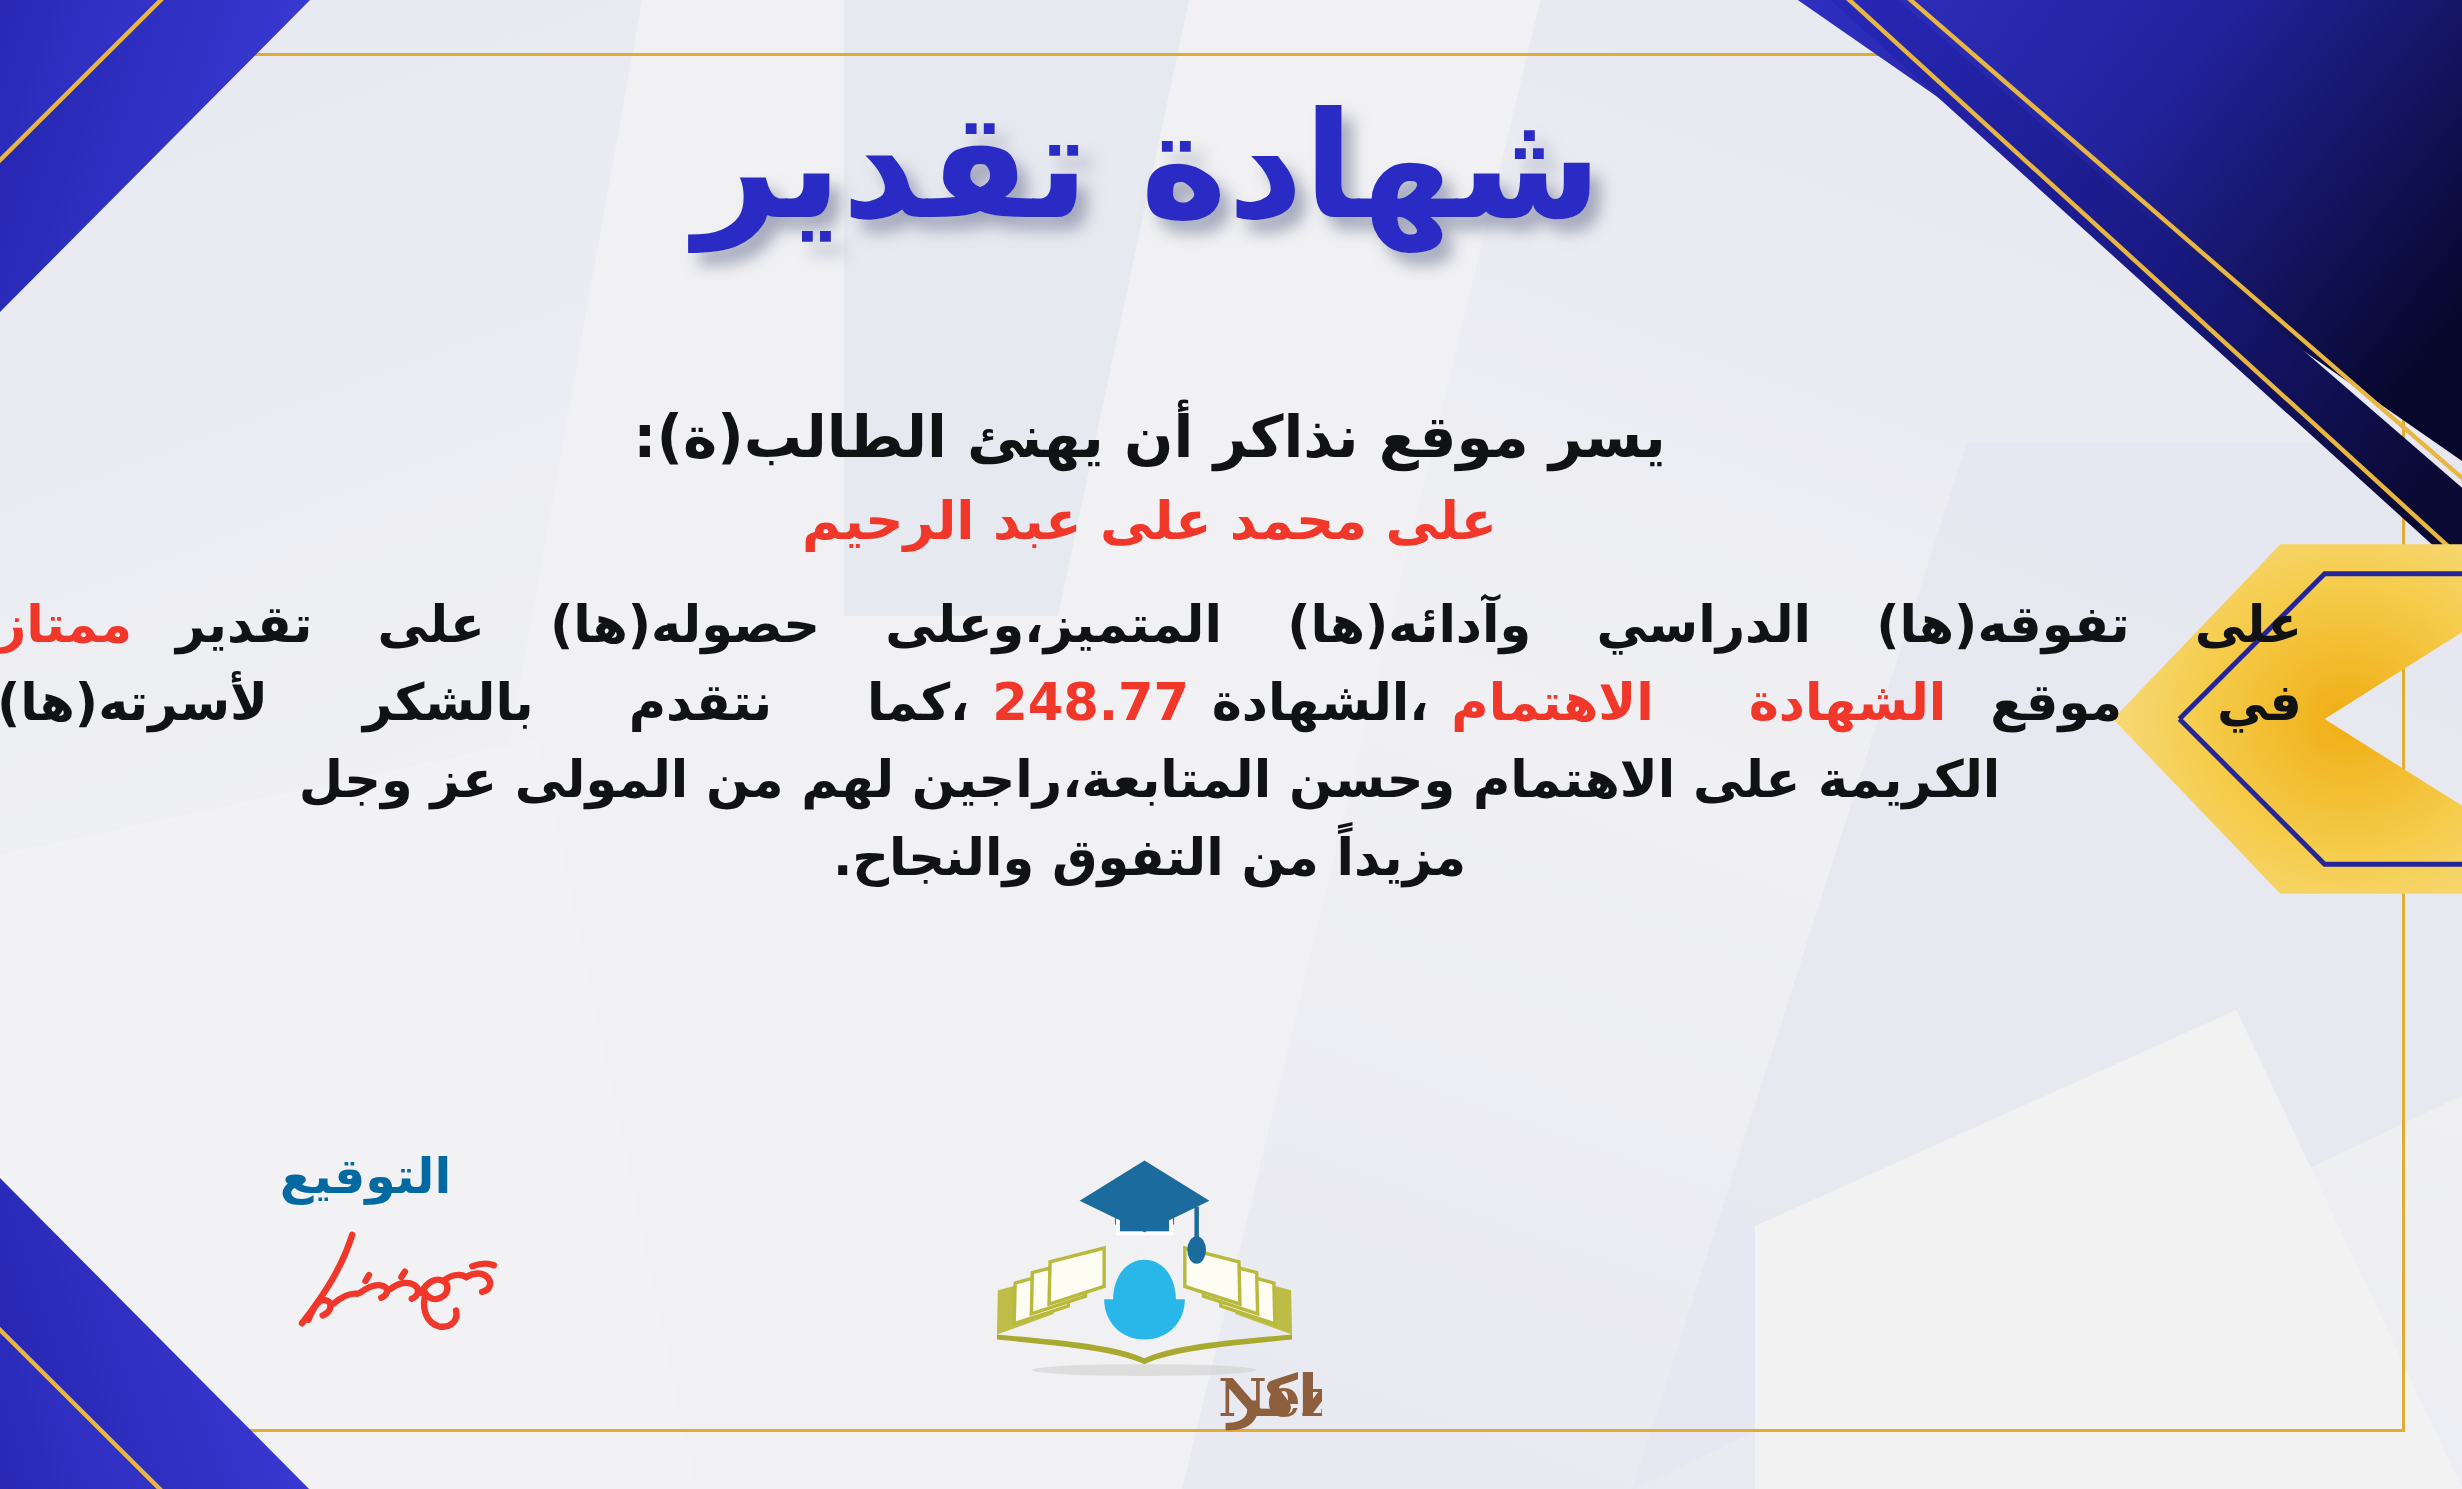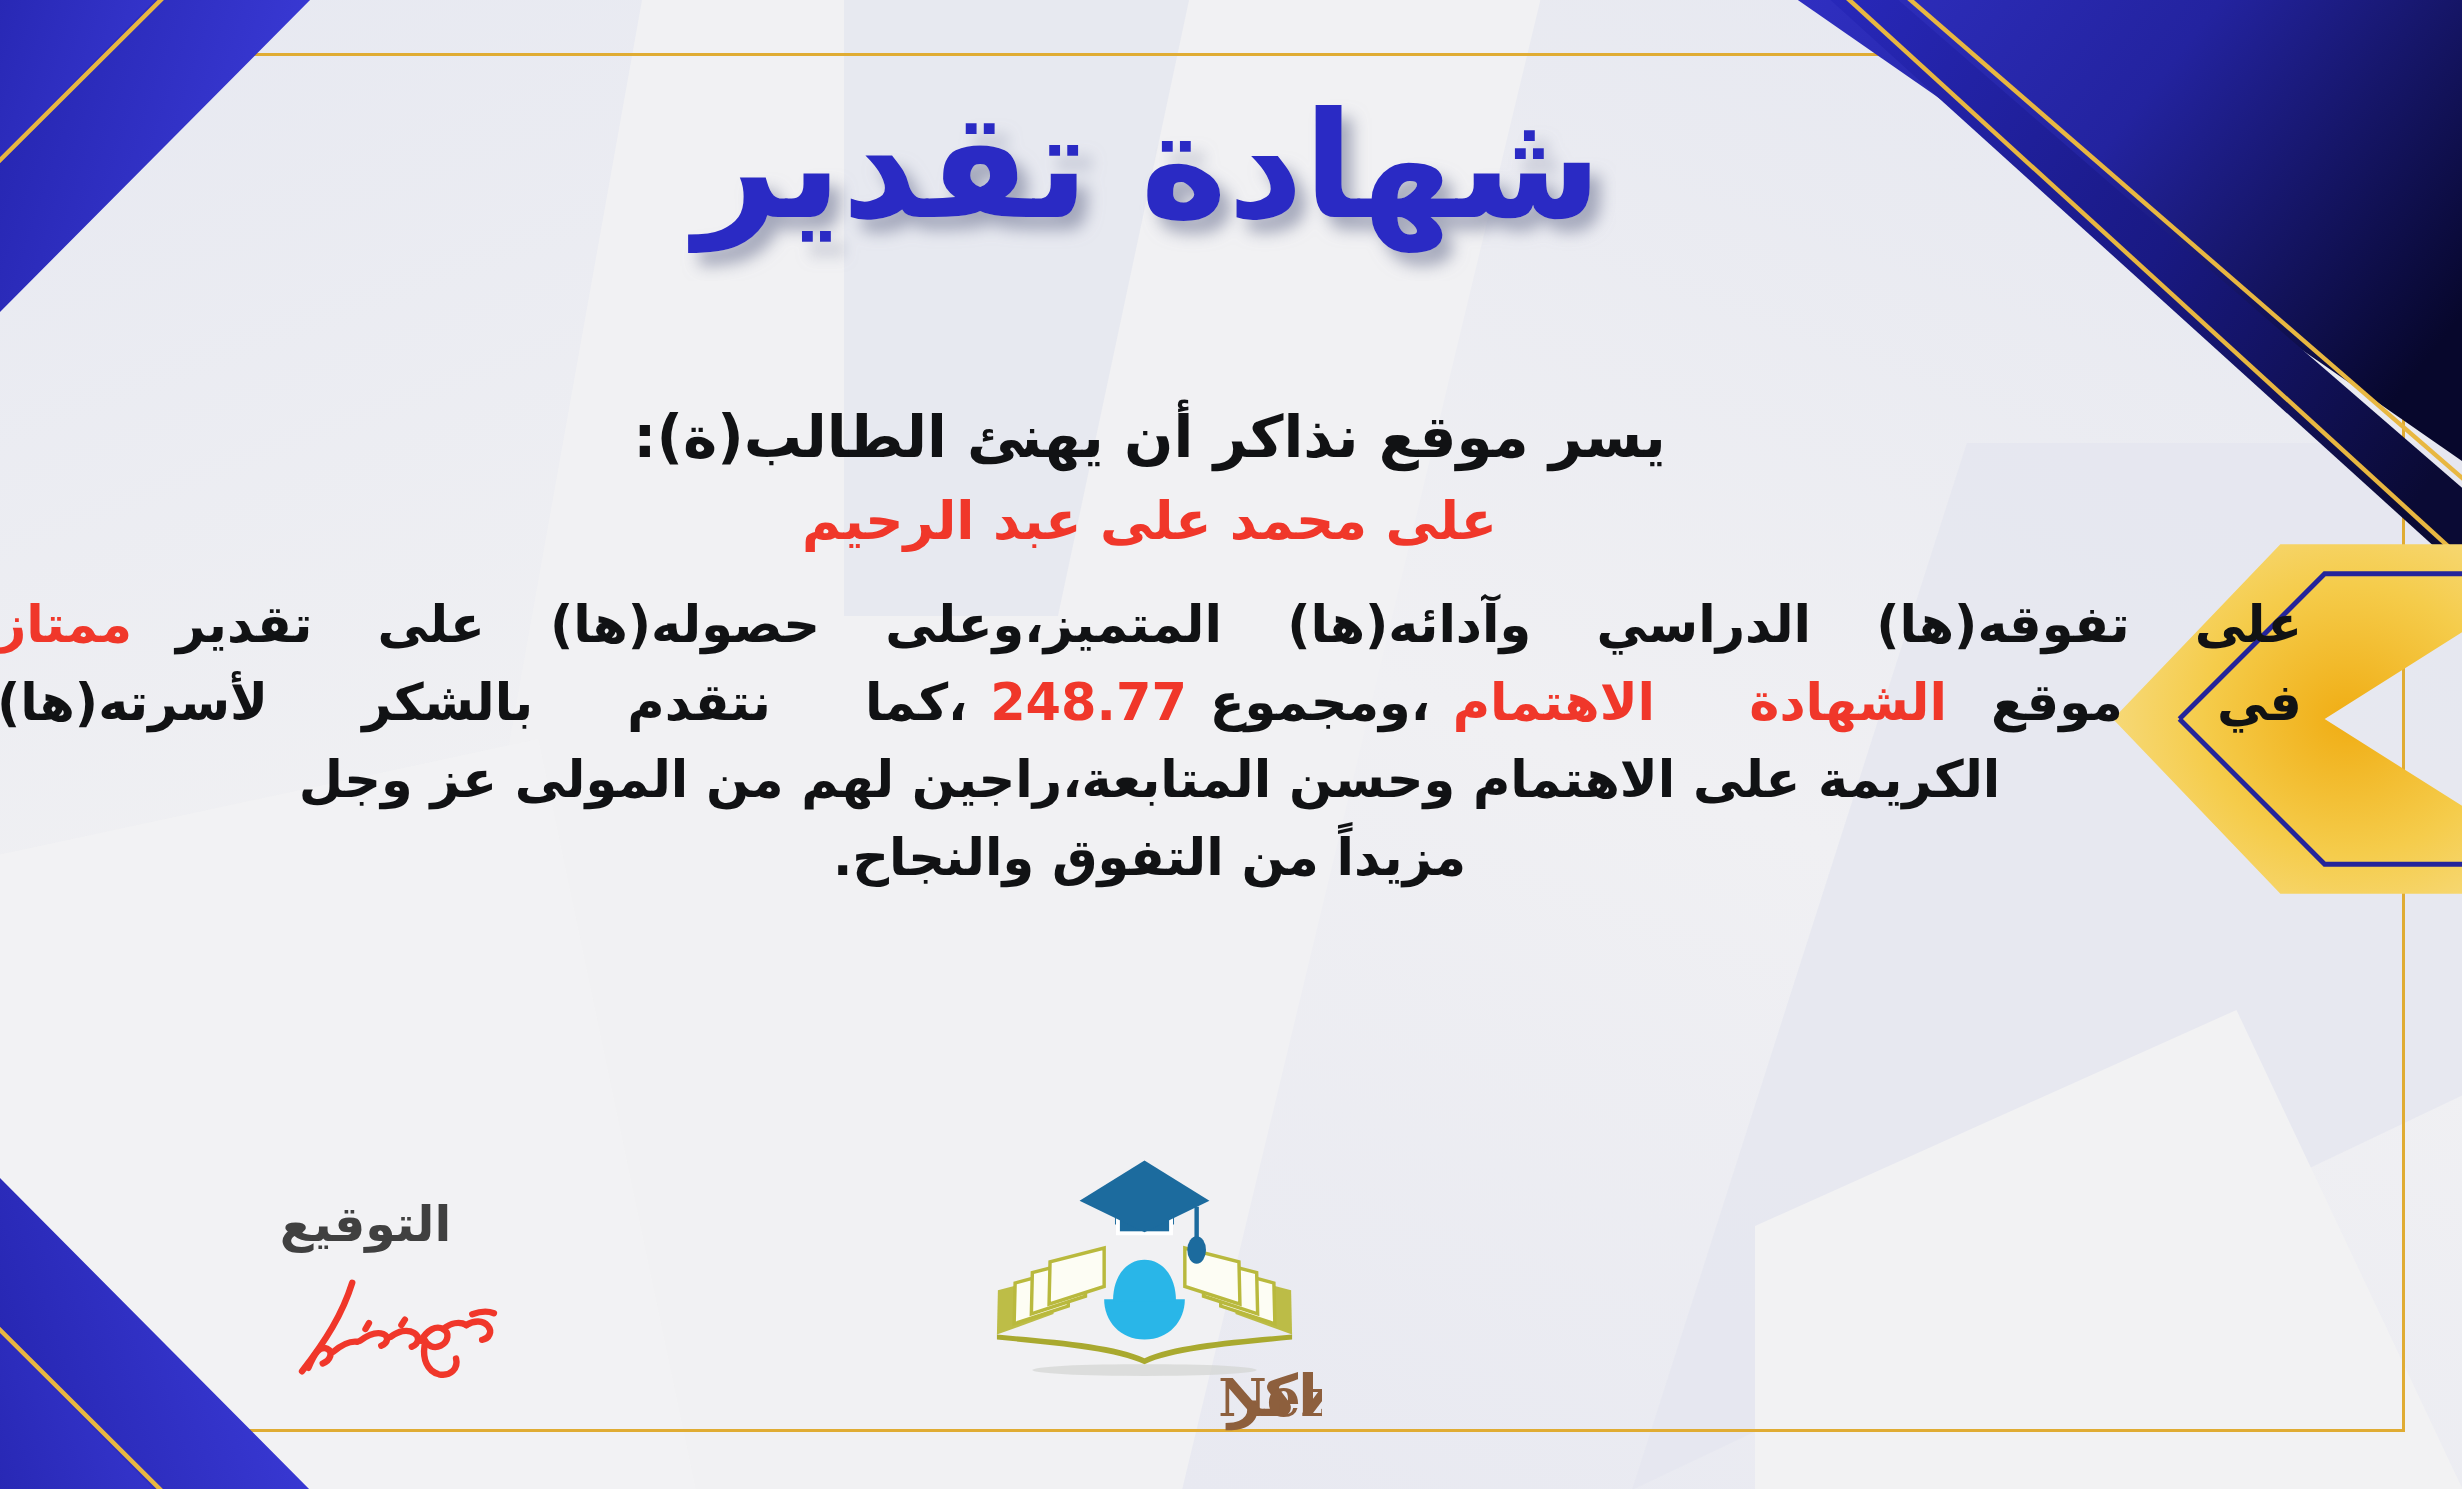--- a/index.html
+++ b/index.html
@@ -133,23 +133,22 @@
   .sig-block {
     position: absolute;
     left: 374px; top: 1152px;
     width: 315px;
     text-align: center;
     direction: rtl;
   }
   .sig-label {
     font-size: 49px;
     font-weight: 700;
-    color: #404040;
+    color: #0369a1;
     line-height: 1;
-    margin-top: 48px;
   }
   .sig-mark { margin-top: 17.7px; }
 
   
   .logo-block {
     position: absolute;
     left: 1118px; top: 1128px;
     width: 384px;
     text-align: center;
   }
@@ -249,21 +248,21 @@
 
     <p class="student-name">على محمد على عبد الرحيم</p>
 
     <div class="para">
 
       <span class="line l1">
         <span>على تفوقه(ها) الدراسي وآدائه(ها) المتميز،وعلى حصوله(ها) على تقدير</span><span class="gap-l"></span><span class="hi">ممتاز</span>
       </span>
 
       <span class="line l2">
-        <span>في موقع</span><span class="gap-l"></span><span class="hi">الشهادة الاهتمام</span><span class="gap-s"></span><span>،ومجموع</span><span class="gap-s"></span><span class="hi">248.77</span><span class="gap-s"></span><span>،كما نتقدم بالشكر لأسرته(ها)</span>
+        <span>في موقع</span><span class="gap-l"></span><span class="hi">الشهادة الاهتمام</span><span class="gap-s"></span><span>،الشهادة</span><span class="gap-s"></span><span class="hi">248.77</span><span class="gap-s"></span><span>،كما نتقدم بالشكر لأسرته(ها)</span>
       </span>
 
       <span class="line">الكريمة على الاهتمام وحسن المتابعة،راجين لهم من المولى عز وجل</span>
 
       <span class="line">مزيداً من التفوق والنجاح.</span>
 
     </div>
   </div>
 
   <div class="sig-block">

